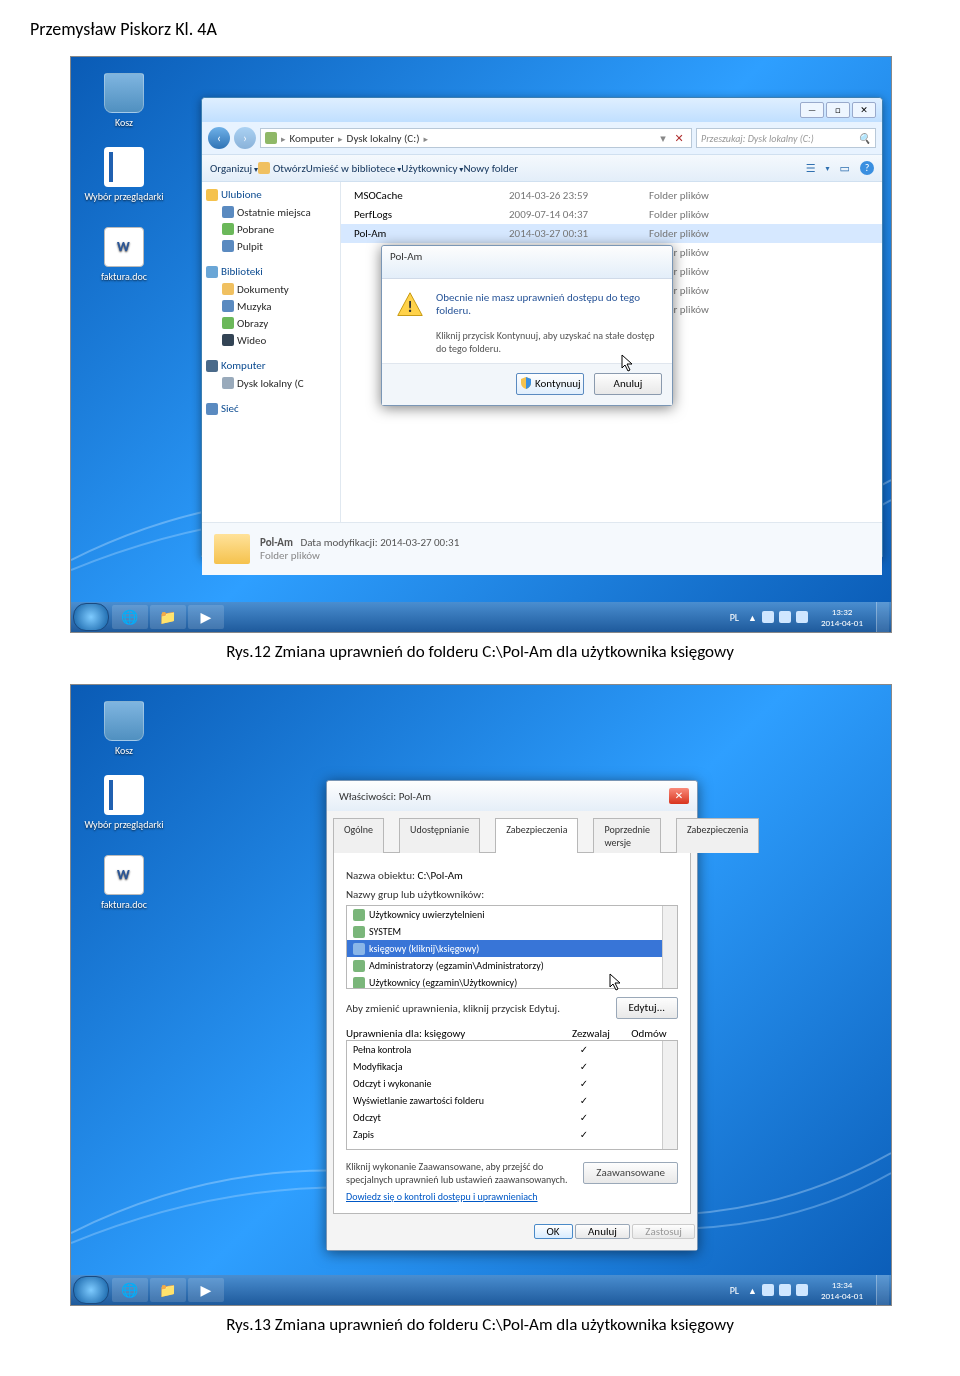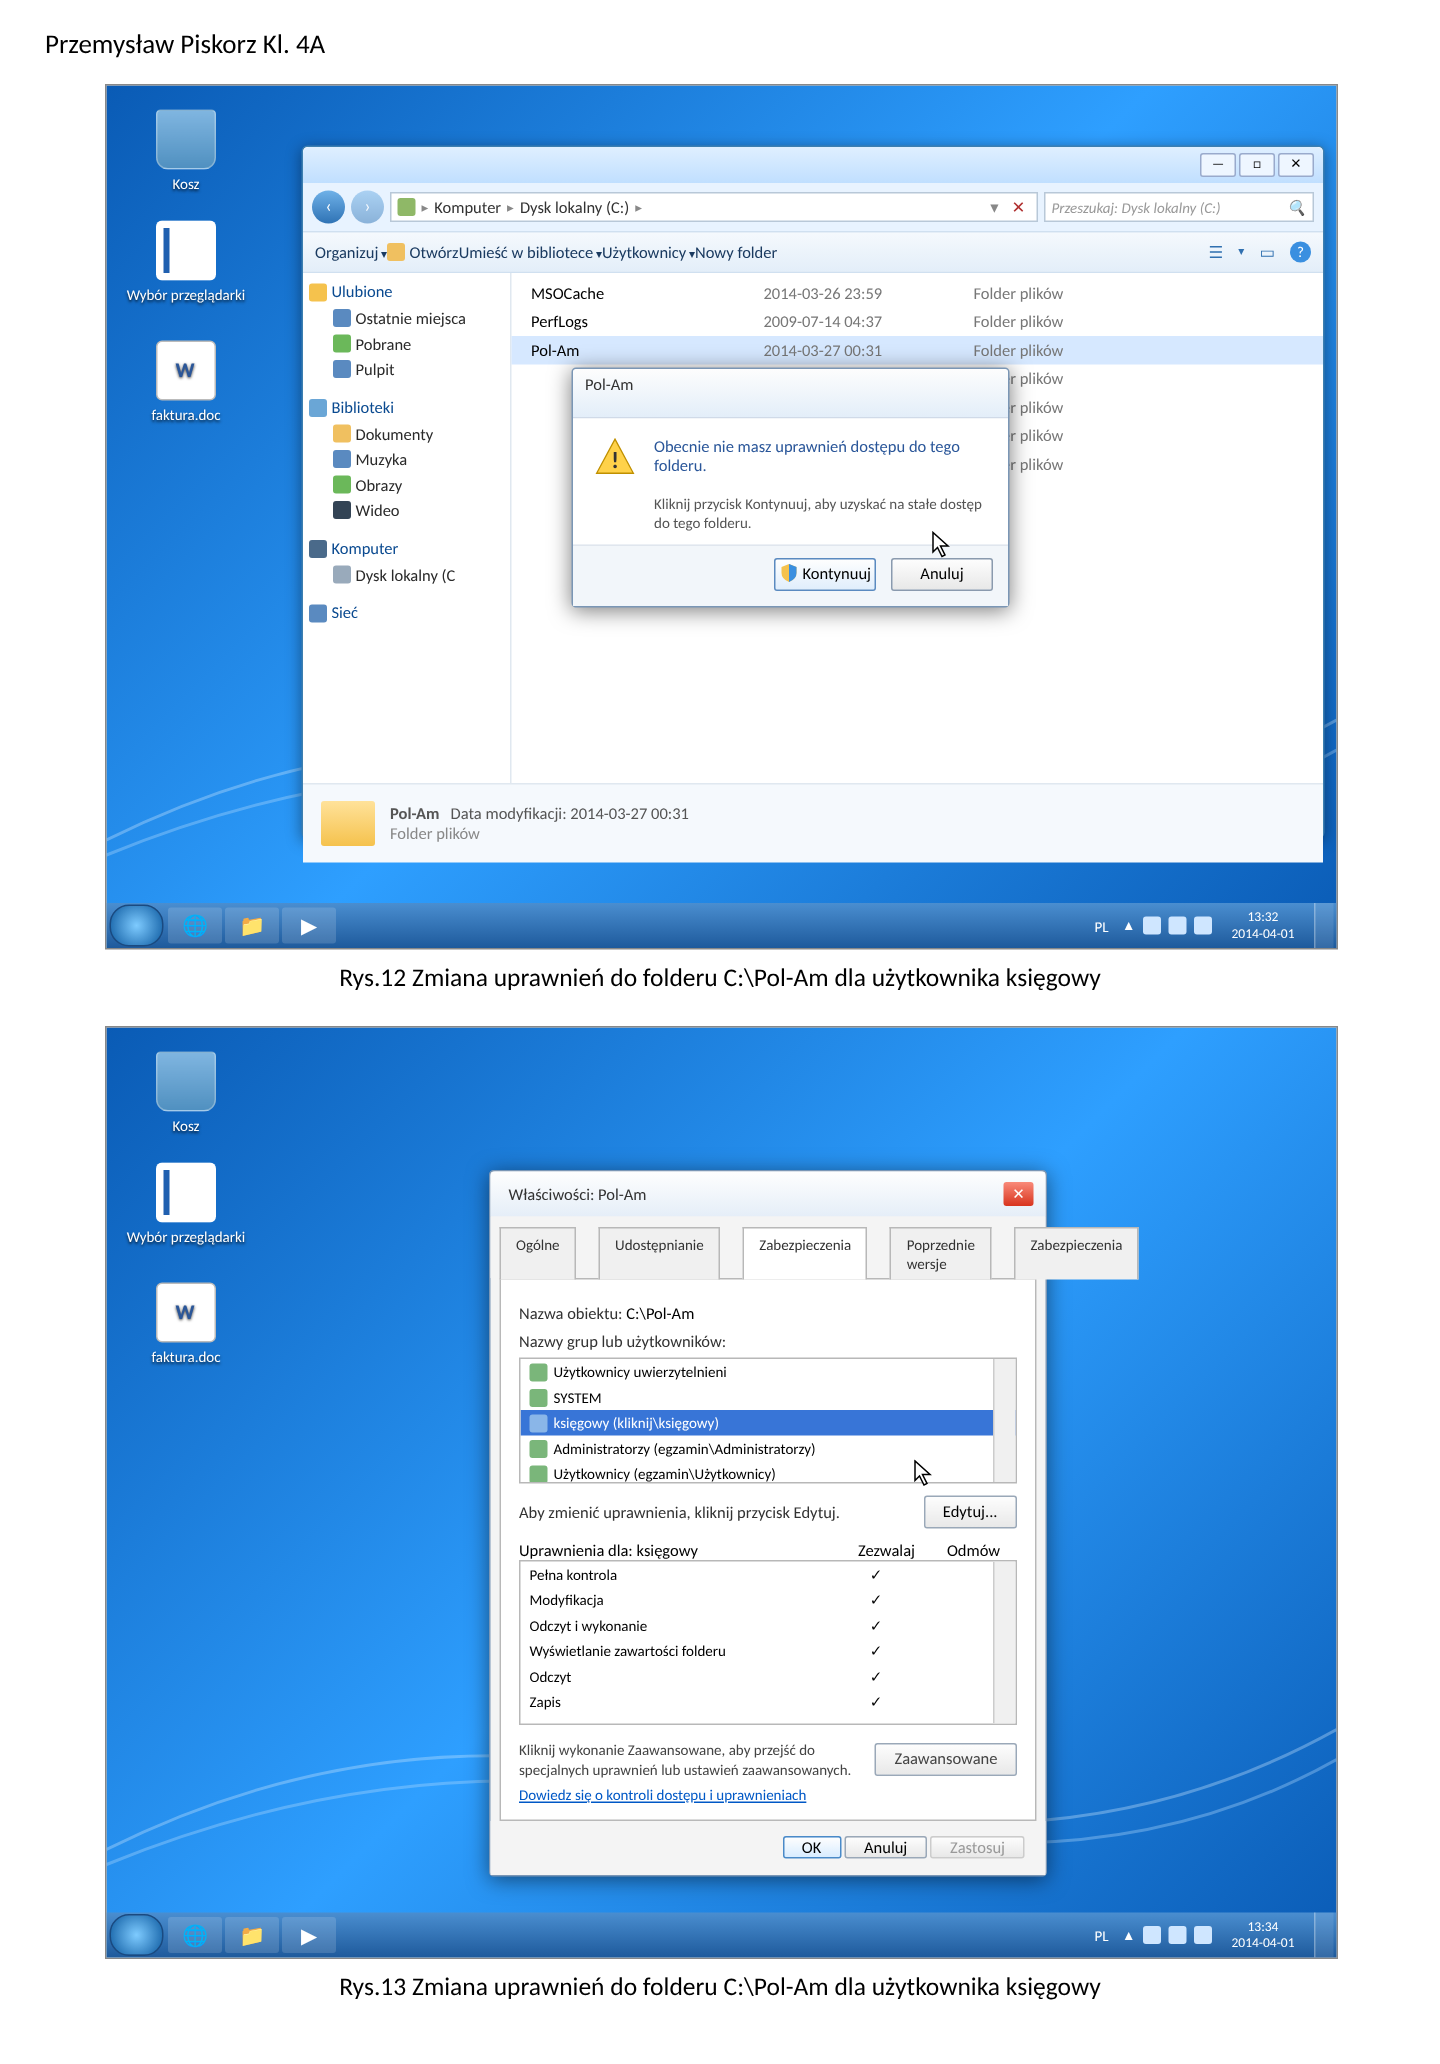--- a/index.html
+++ b/index.html
@@ -85,21 +85,21 @@
 .prop .editrow{display:flex;justify-content:space-between;align-items:center;margin:8px 0}
 .prop .btn{height:20px;padding:0 12px;font-size:11px;line-height:20px;background:linear-gradient(#fdfdfd,#e8e8e8);border:1px solid #9aa8b8;border-radius:2px}
 .prop .permhdr{display:flex;font-size:11px;margin-top:6px}
 .prop .permhdr .pn{flex:1}.prop .permhdr .pc{width:58px;text-align:center}
 .prop .permbox{border:1px solid #b8b8b8;height:108px;overflow:hidden;position:relative}
 .prop .permbox .scr{position:absolute;right:0;top:0;bottom:0;width:14px;background:#f0f0f0;border-left:1px solid #ccc}
 .prop .permbox .pr{display:flex;padding:2px 6px;font-size:10px}
 .prop .permbox .pr .pn{flex:1}.prop .permbox .pr .pc{width:58px;text-align:center}
 .prop .advrow{display:flex;justify-content:space-between;gap:8px;align-items:center;margin:10px 0 4px;font-size:10px;color:#444}
 .prop .link{color:#0058c6;text-decoration:underline;font-size:10px}
-.prop .bbtns{padding:8px 14px;text-align:right;background:#f4f4f4}
+.prop .bbtns{padding:8px 2px;text-align:right;background:#f4f4f4}
 .caption{text-align:center;font-family:Calibri,Arial;font-size:17px;margin:8px 0 22px}
 .curve{position:absolute;left:0;right:0;bottom:32px;height:180px;opacity:.35;pointer-events:none}
 .cursor{position:absolute;width:14px;height:18px;color:#000}
 </style>
 </head>
 <body>
 
 <div class="page-header">Przemysław Piskorz Kl. 4A</div>
 
 <div class="screenshot">

